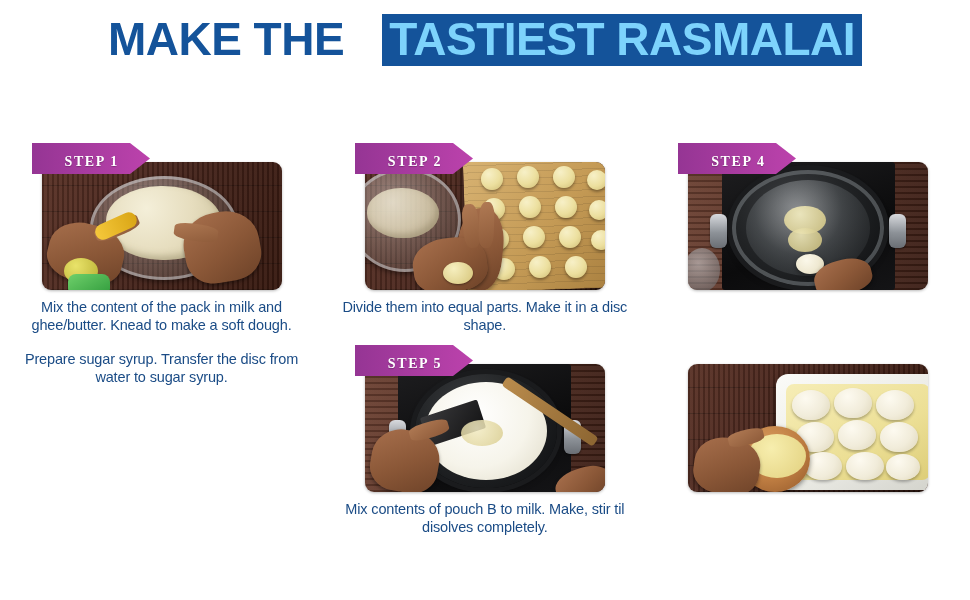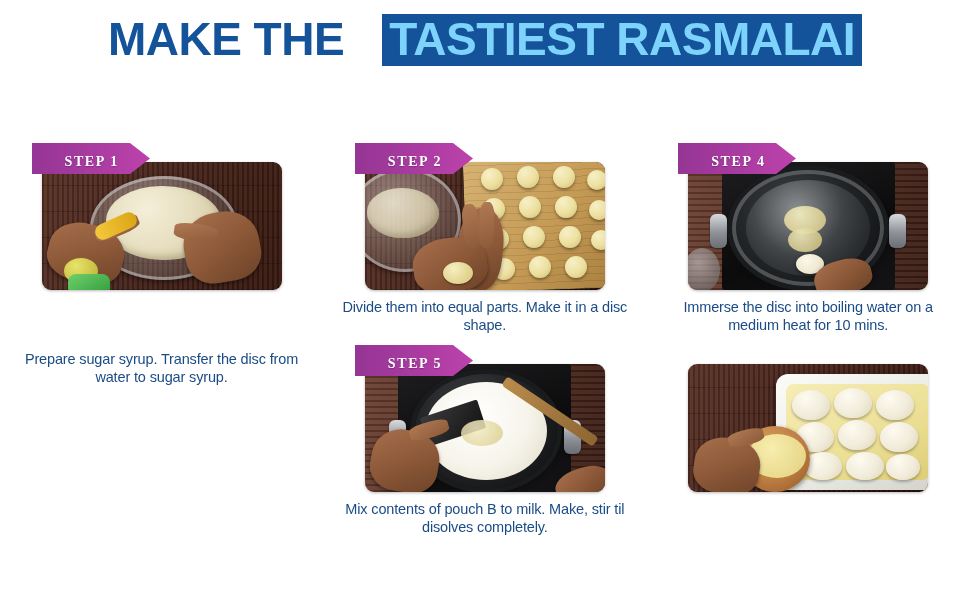--- a/index.html
+++ b/index.html
@@ -255,20 +255,21 @@
               <linearGradient id="g1" x1="0" y1="0" x2="1" y2="0">
             <stop offset="0%" stop-color="#953594"></stop>
                 <stop offset="100%" stop-color="#BC42AC"></stop>
           </linearGradient>
             </defs>
           <path d="M0 0 H98 L118 15.5 L98 31 H0 Z" fill="url(#g1)"></path>
         </svg>
         <span class="badge-label">STEP 1</span>
       </div>
     </div>
+    <div class="caption">Mix the content of the pack in milk and ghee/butter. Knead to make a soft dough.</div>
   </div>
 
   <div class="cell">
     <div class="photo-wrap">
       <div class="photo">
         <div class="scene wood">
           <div class="bowl-glass" style="left:-16px;top:6px;width:112px;height:104px;"></div>
           <div class="dough" style="left:2px;top:26px;width:72px;height:50px;opacity:.8;"></div>
           <div class="board" style="left:100px;top:-6px;width:150px;height:134px;transform:rotate(-2deg);"></div>
           <div class="ball" style="left:116px;top:6px;width:22px;height:22px;"></div>
@@ -334,21 +335,20 @@
               <linearGradient id="g3" x1="0" y1="0" x2="1" y2="0">
             <stop offset="0%" stop-color="#953594"></stop>
                 <stop offset="100%" stop-color="#BC42AC"></stop>
           </linearGradient>
             </defs>
           <path d="M0 0 H98 L118 15.5 L98 31 H0 Z" fill="url(#g3)"></path>
         </svg>
         <span class="badge-label">STEP 4</span>
       </div>
     </div>
-    <div class="caption">Immerse the disc into boiling water on a medium heat for 10 mins.</div>
   </div>
 
   <div class="cell">
     <div class="caption">Prepare sugar syrup. Transfer the disc from water to sugar syrup.</div>
   </div>
 
   <div class="cell">
     <div class="photo-wrap">
       <div class="photo">
         <div class="scene woodl">

